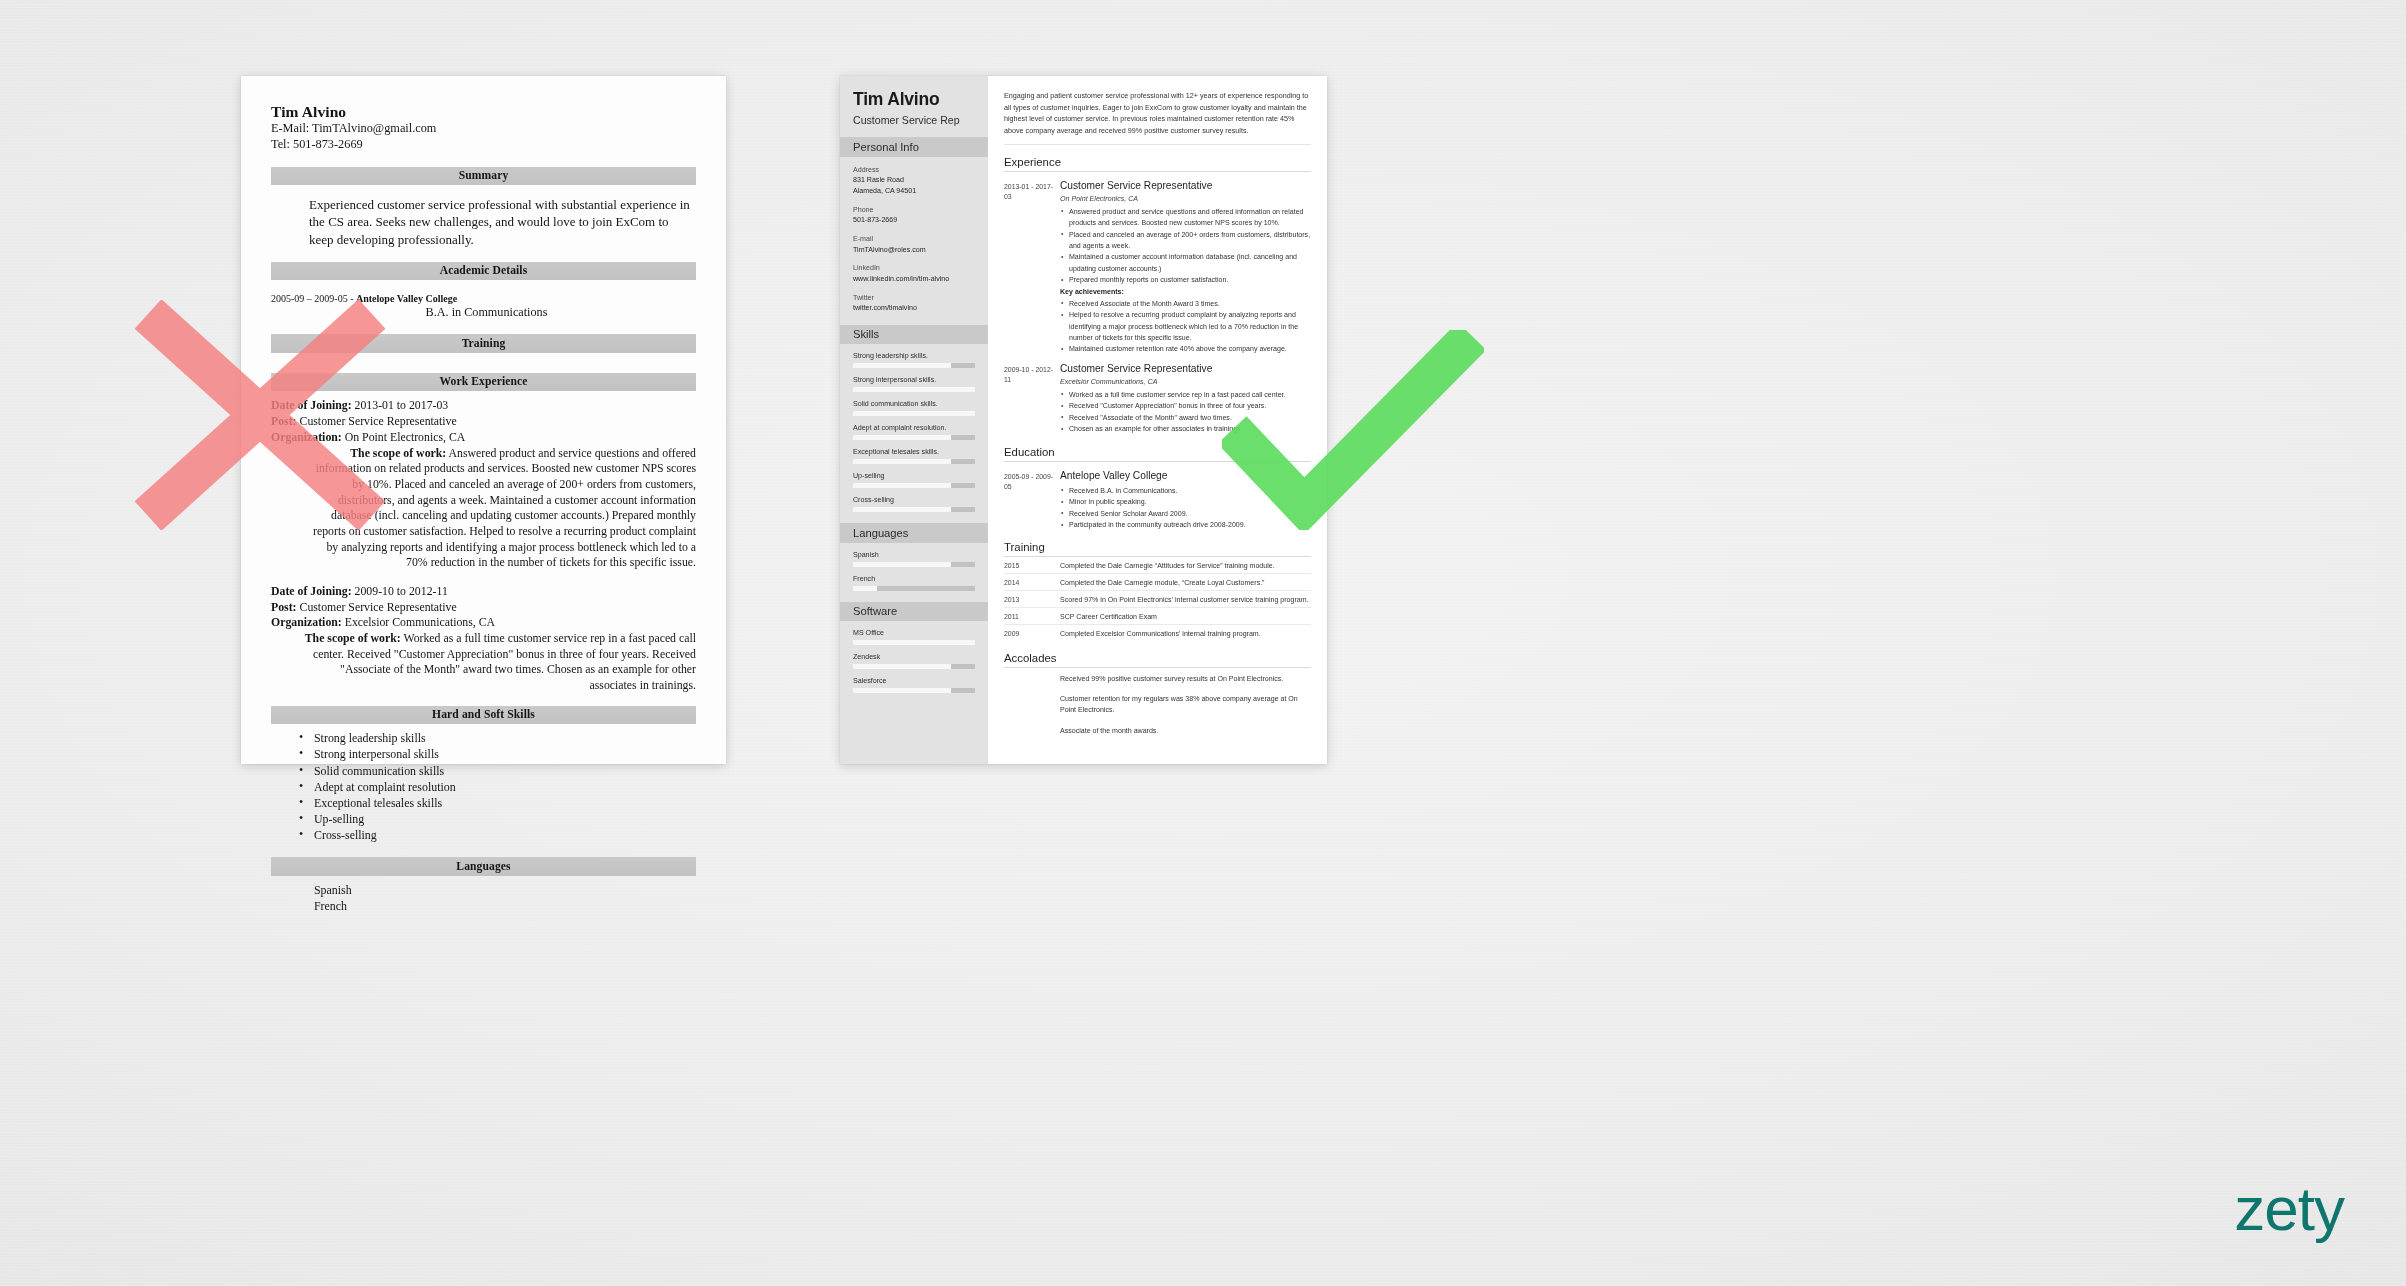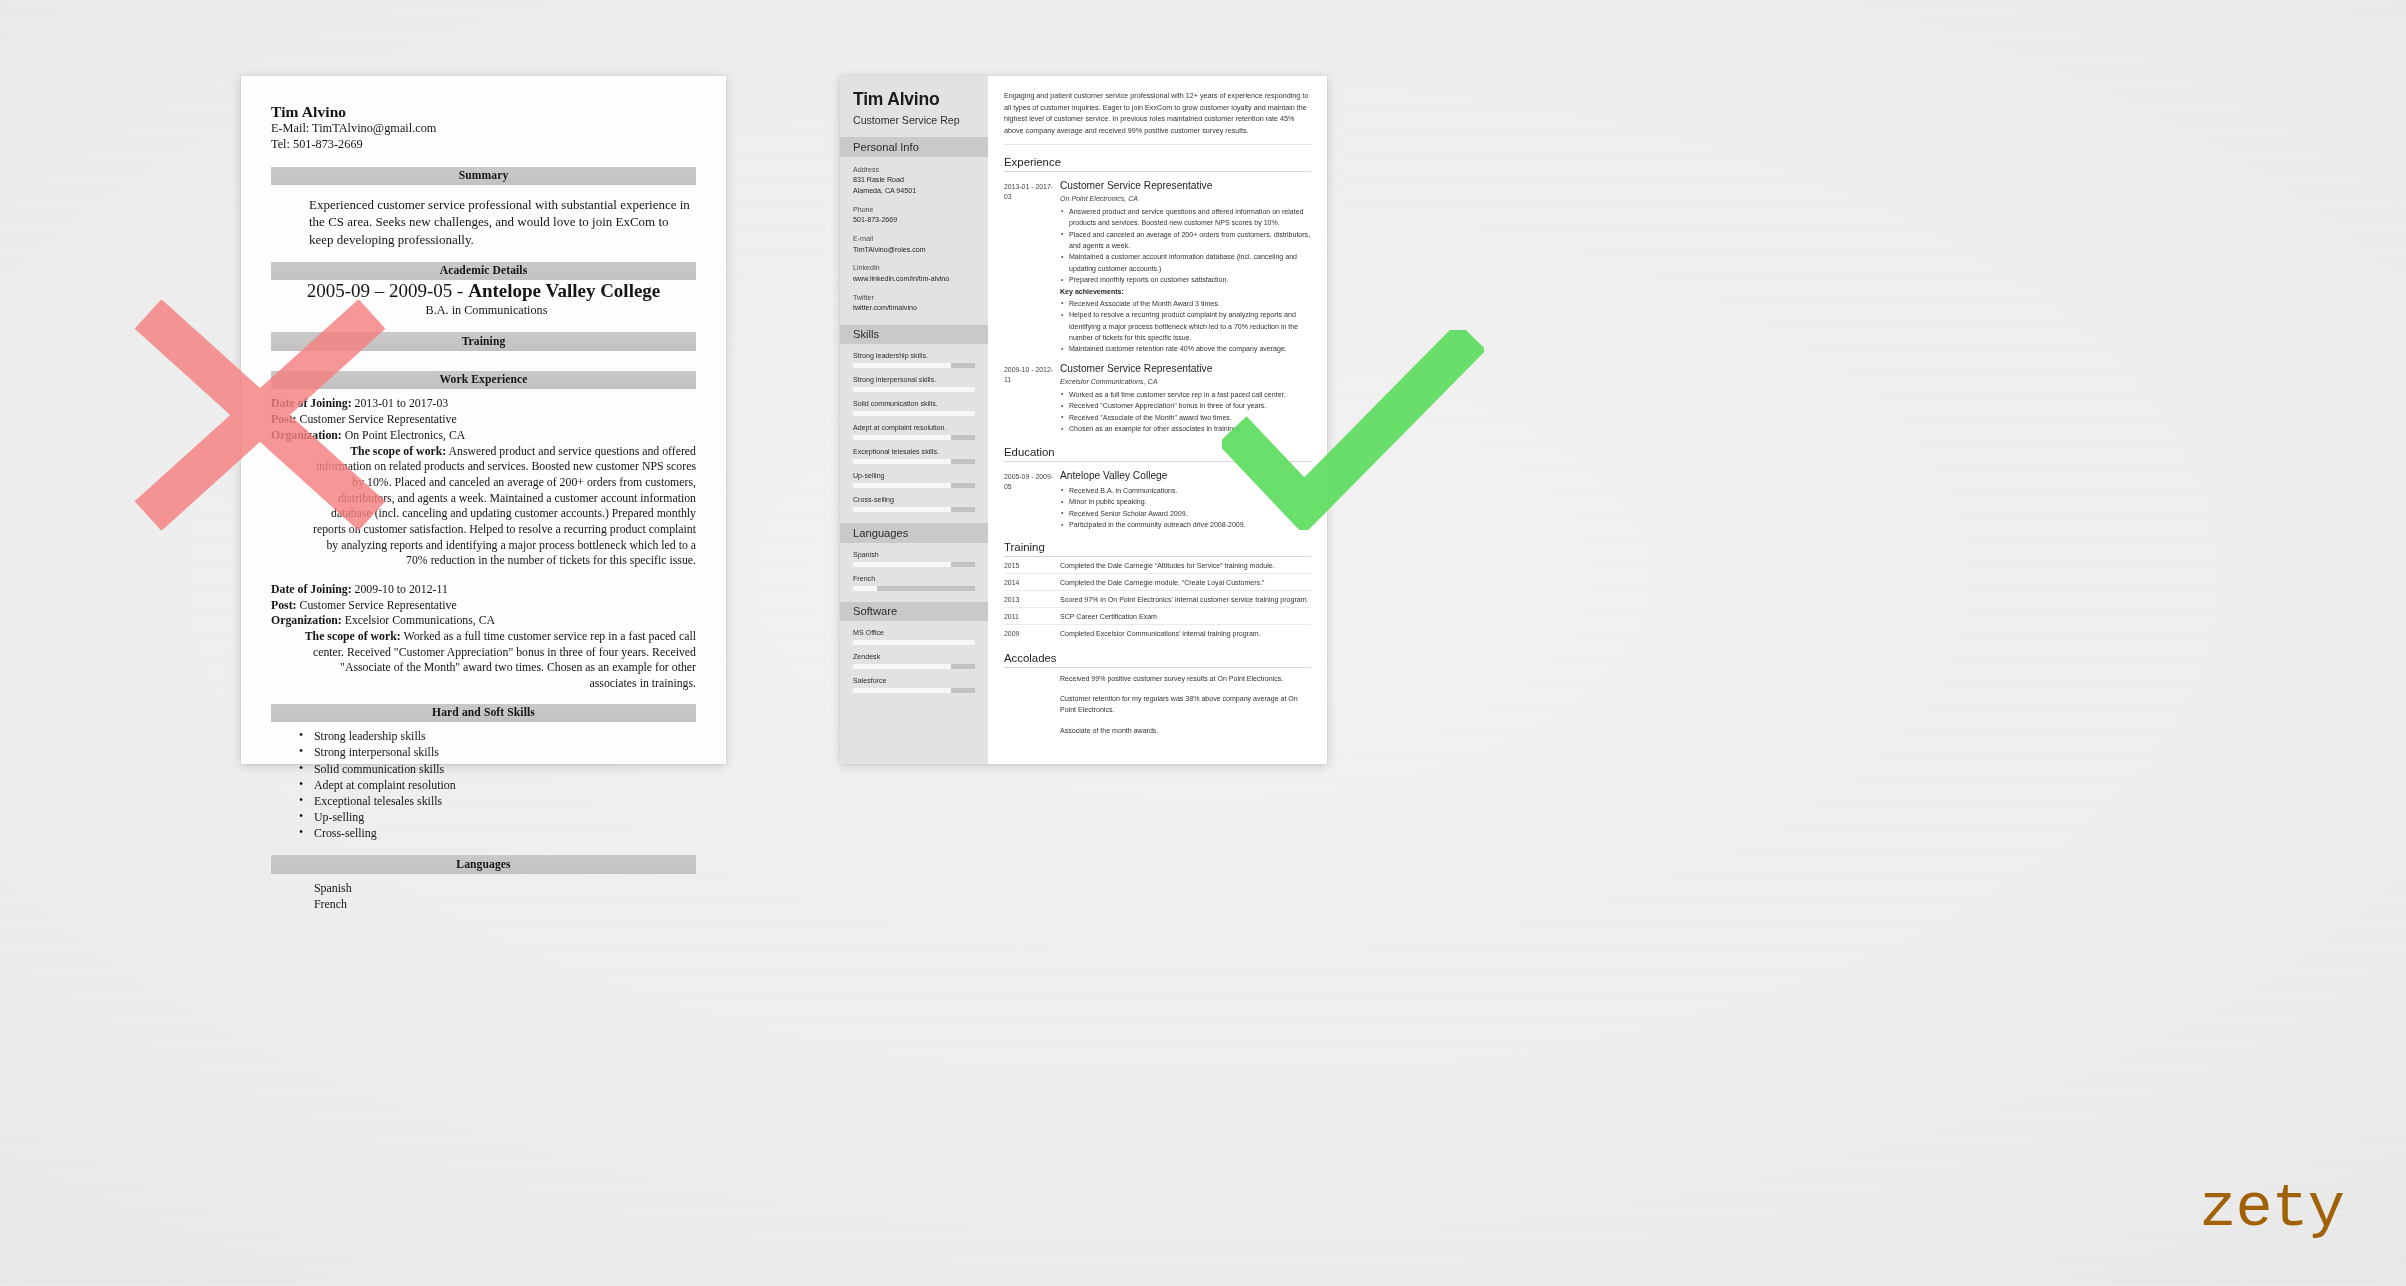--- a/index.html
+++ b/index.html
@@ -43,21 +43,21 @@
     text-align: center;
     font-weight: bold;
     font-size: 11.6px;
     padding: 2.5px 0 3px;
     margin: 14px 0 0 0;
     letter-spacing: .1px;
   }
   #bad-resume p.body {
     font-size: 13px; line-height: 1.33; margin-top: 11px; text-align: left; margin-left: 38px;
   }
-  .edu-line { font-size: 19px; margin-top: 0; text-align: center; }
+  .edu-line { font-size: 10px; margin-top: 13px; }
   .edu-line b { font-weight: bold; }
   .edu-sub { font-size: 12.2px; text-align: center; margin-top: 1px; padding-left: 6px; }
   .train-cols { display: flex; margin-top: 6px; gap: 10px; }
   .train-cols ul { list-style: none; }
   .train-cols li {
     font-size: 11.9px; line-height: 1.31; position: relative;
     padding-left: 17px; margin-bottom: 0px;
   }
   .train-cols li:before {
     content: "\2022"; position: absolute; left: 3px; top: -1px; font-size: 12px;
@@ -145,23 +145,23 @@
   
   #mark-x, #mark-check {
     position: absolute; pointer-events: none;
   }
   #mark-x { left: 130px; top: 300px; width: 260px; height: 230px; }
   #mark-check { left: 1222px; top: 330px; width: 262px; height: 200px; }
 
   
   #zety-logo {
     position: absolute; right: 62px; bottom: 42px;
-    font-family: Liberation Mono, monospace;
+    font-family: Liberation Sans, sans-serif;
     font-size: 62px;
-    color: #a16207;
+    color: #0f766e;
     letter-spacing: -1px;
     font-weight: 400;
     margin-left: 38px;
   }
 </style>
 </head>
 <body>
 
 <div id="bg-gradient"></div>
 <div id="bg-texture"></div>

